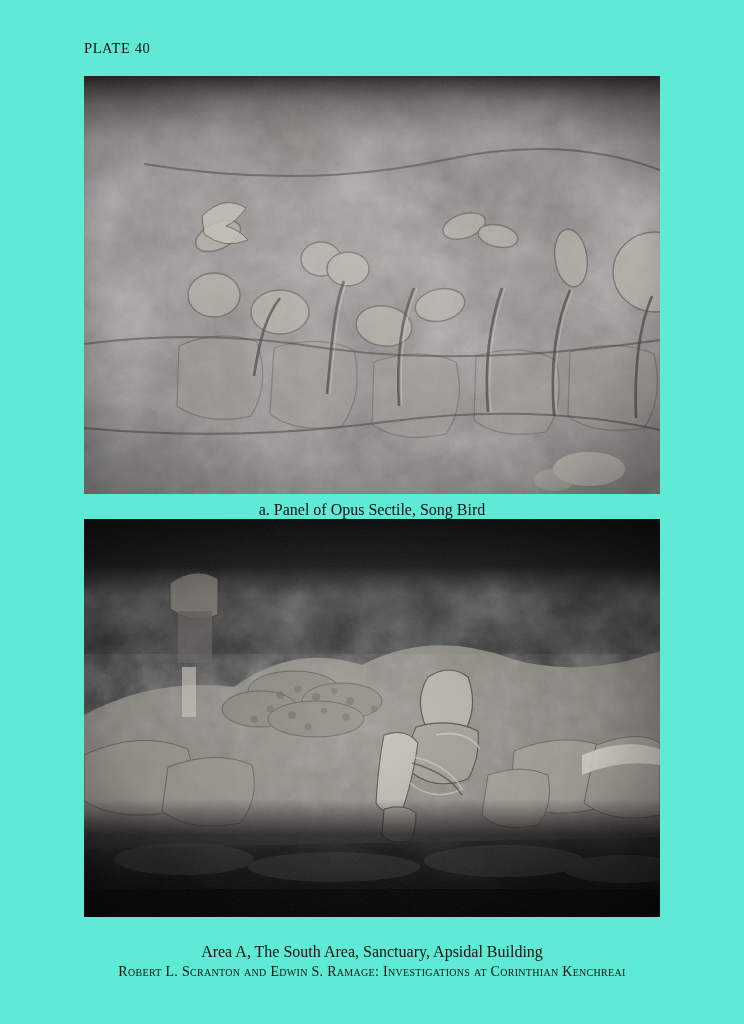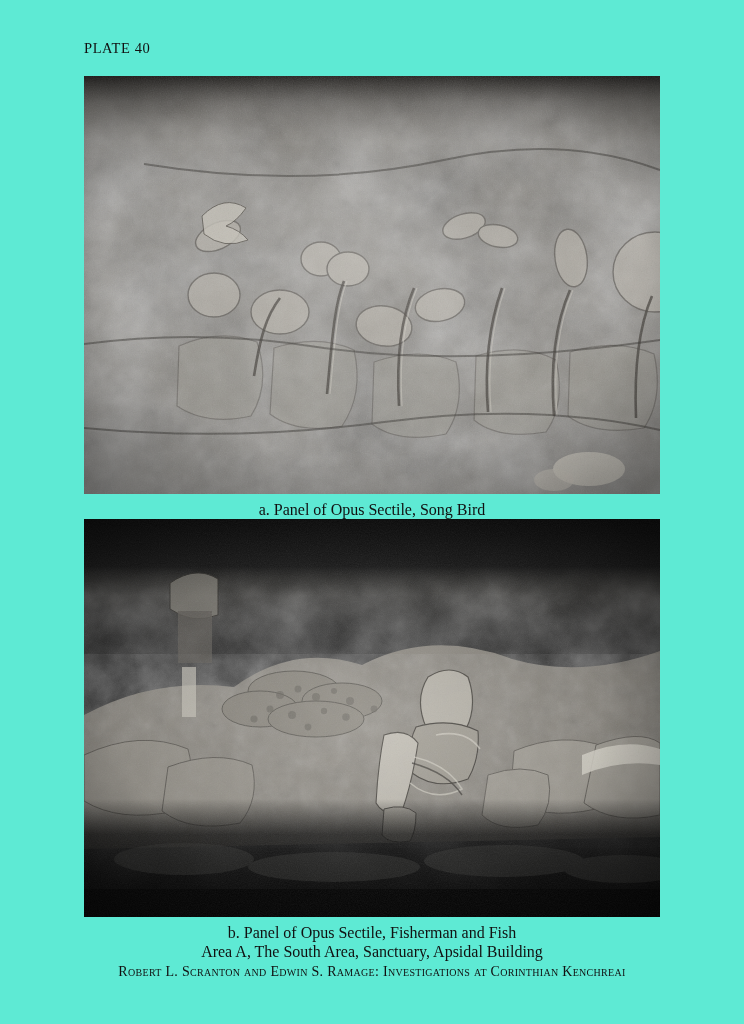--- a/index.html
+++ b/index.html
@@ -301,20 +301,19 @@
         <ellipse cx="420" cy="342" rx="80" ry="16"></ellipse>
         <ellipse cx="540" cy="350" rx="60" ry="14"></ellipse>
       </g>
       <rect x="0" y="370" width="576" height="28" fill="#060606"></rect>
 
       <rect x="0" y="0" width="576" height="398" fill="#ffffff" filter="url(#grainB)" opacity="0.22"></rect>
       <rect x="0" y="0" width="576" height="398" fill="url(#vigB)"></rect>
     </svg>
   </div>
 
-  <div class="caption cap-b1">b.  Panel of Opus Sectile, Fisherman and Fish</div>
   <div class="caption cap-b2">Area A, The South Area, Sanctuary, Apsidal Building</div>
 
   <div class="footer">
     <span class="footer-inner">Robert L. Scranton and Edwin S. Ramage:  Investigations at Corinthian Kenchreai</span>
   </div>
 
 </div>
 
 </body></html>

